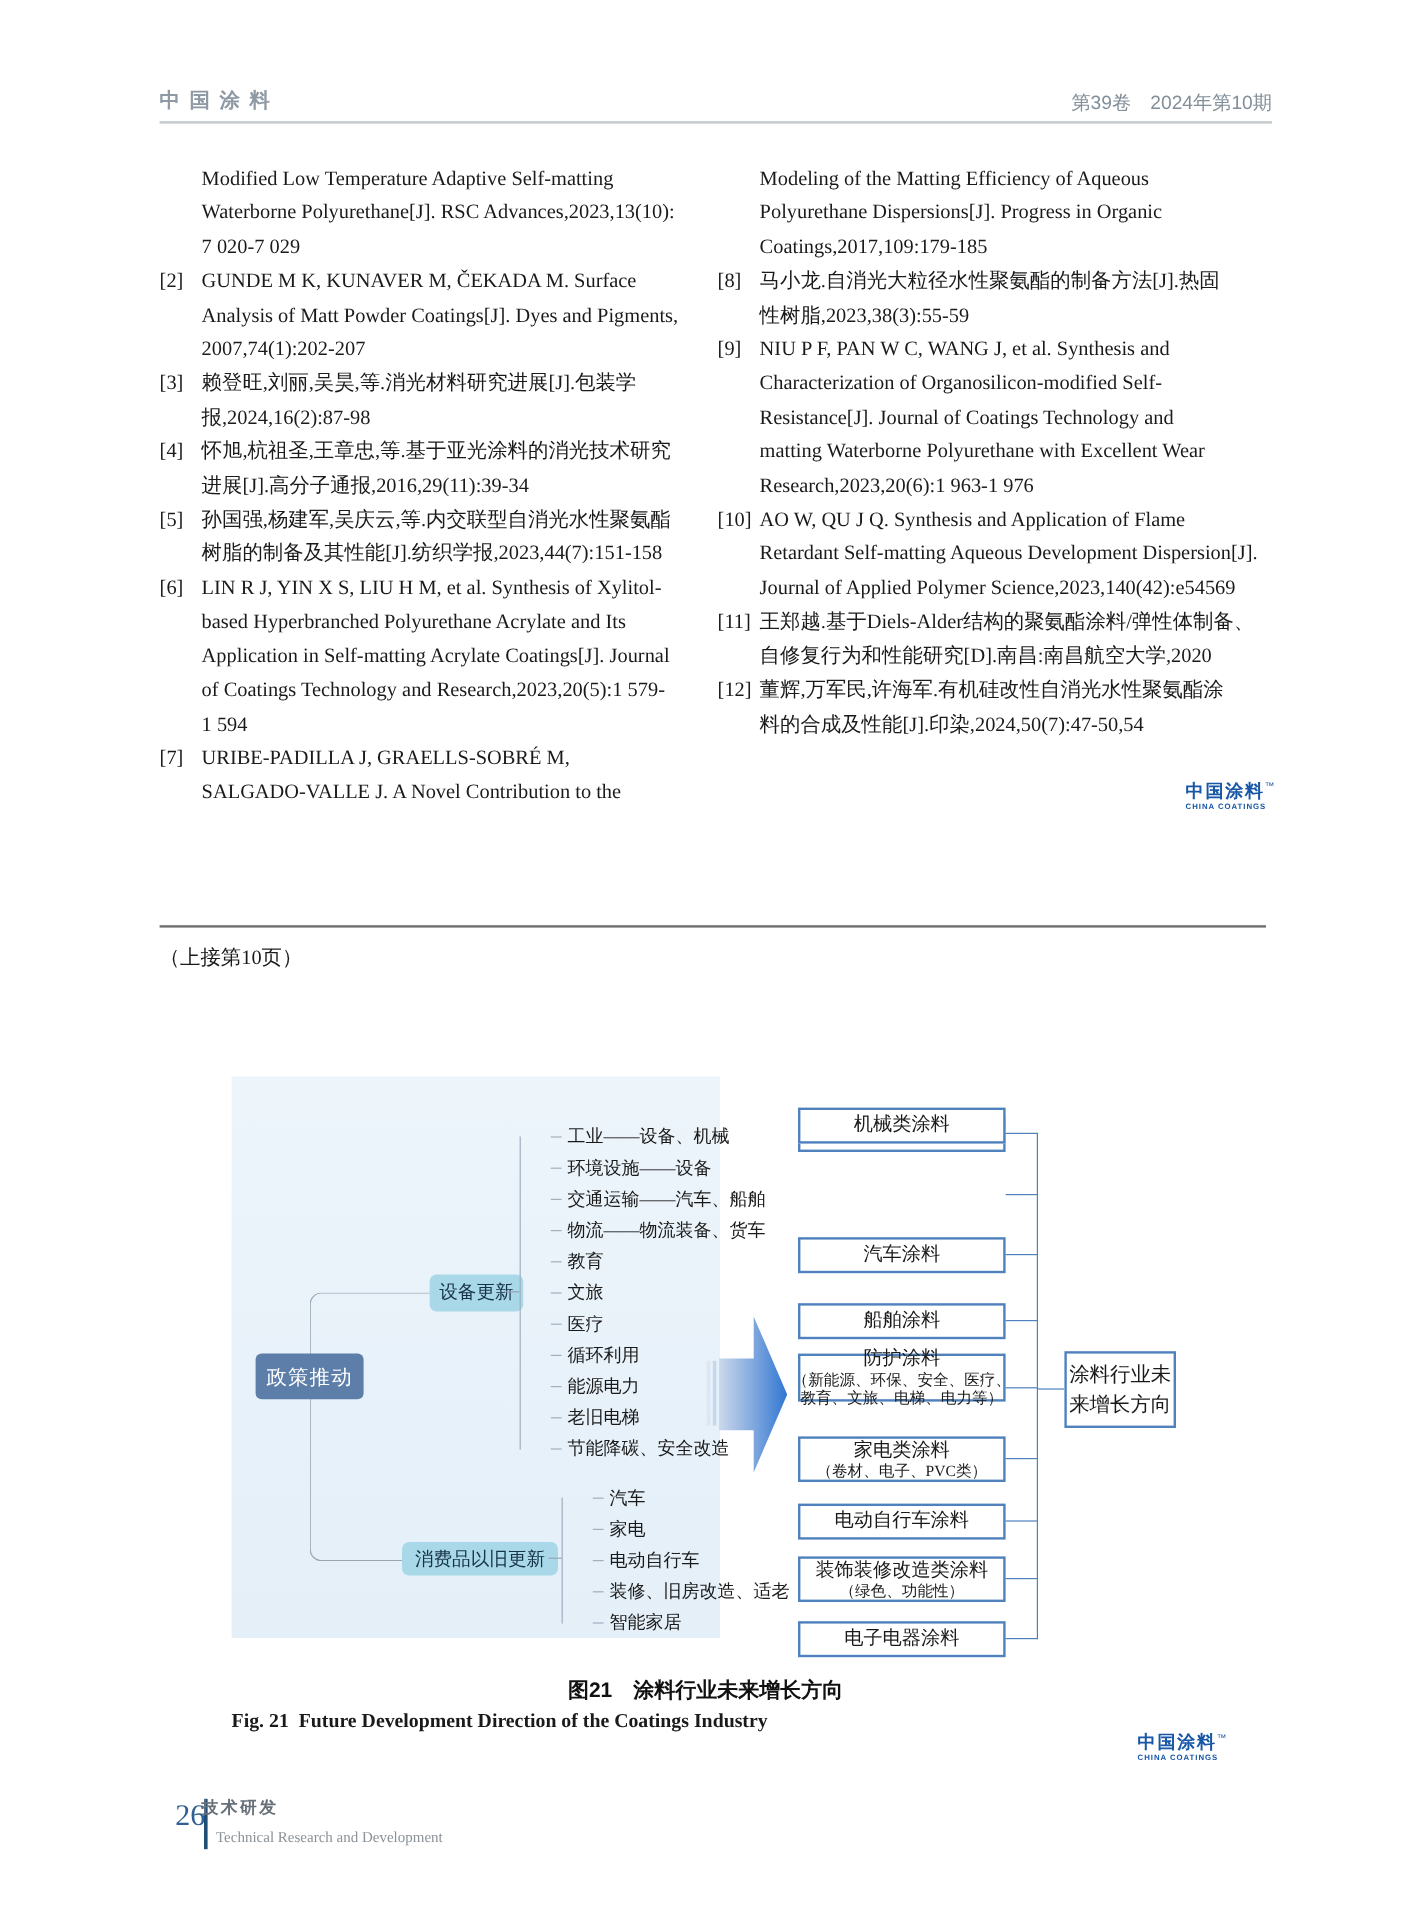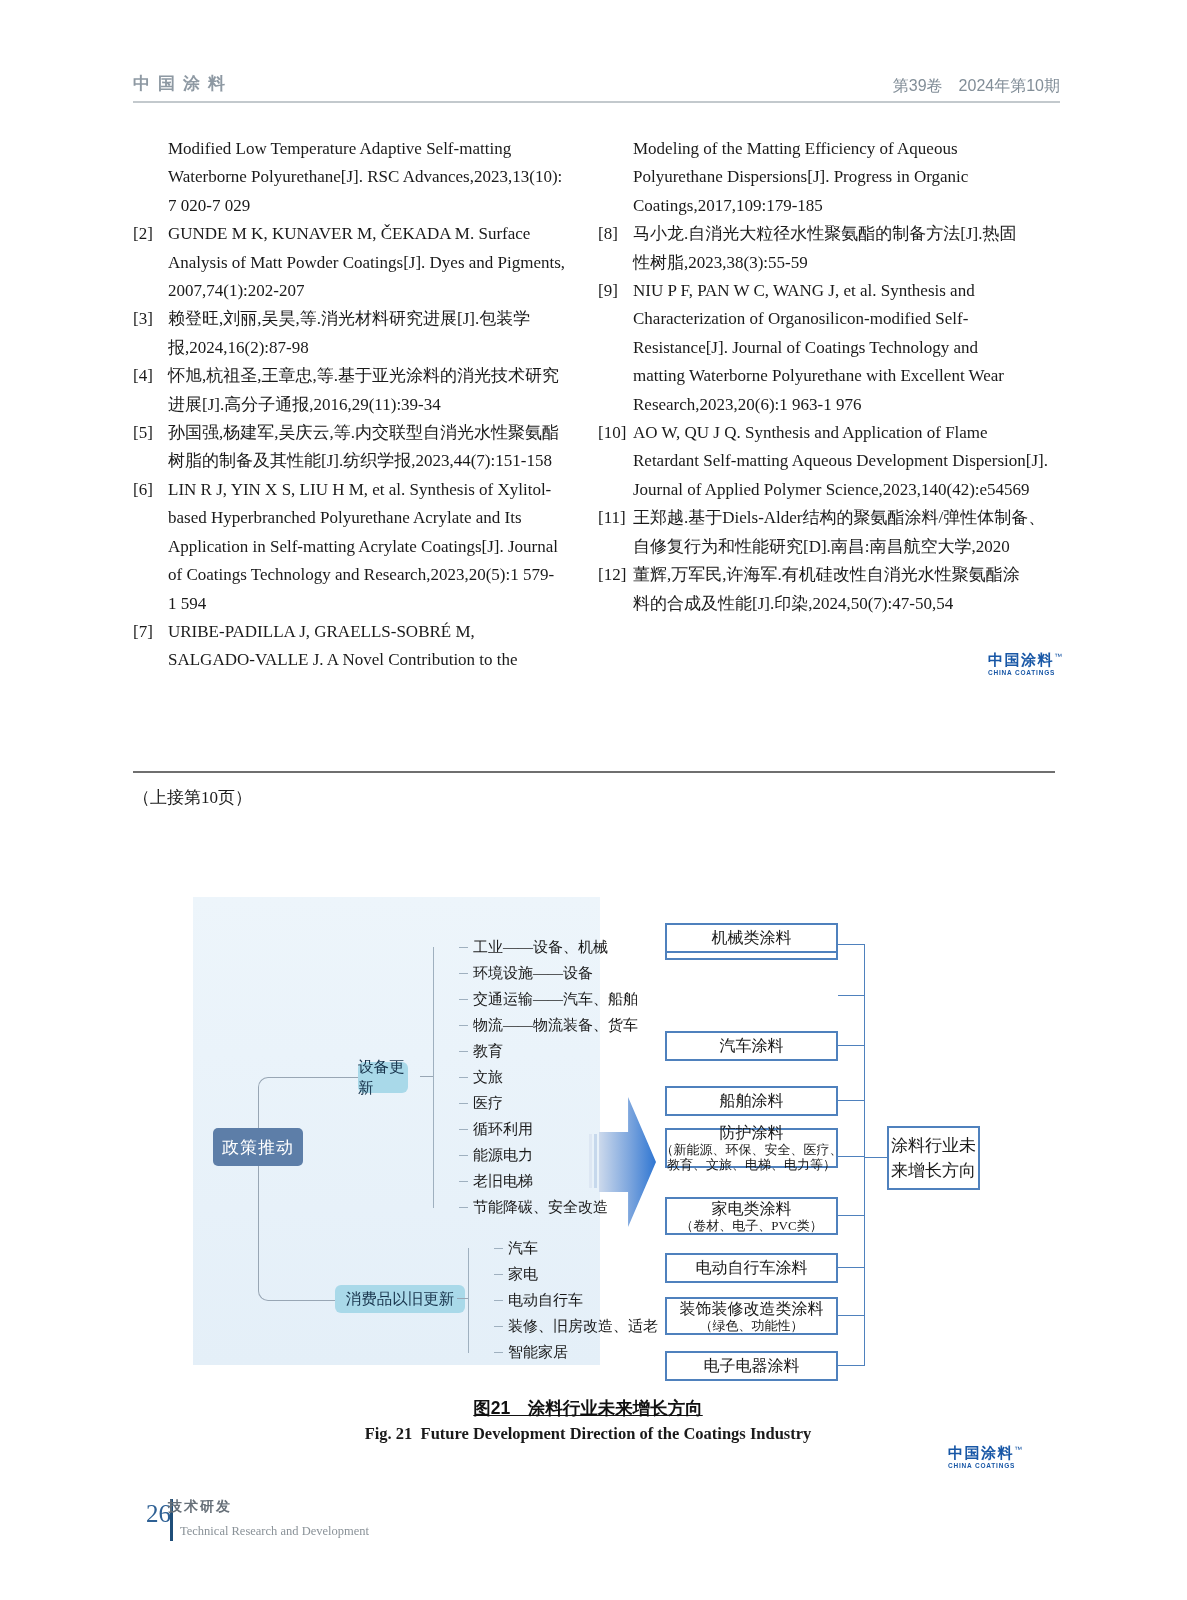--- a/index.html
+++ b/index.html
@@ -26,21 +26,21 @@
   .midrule{left:133px;top:771px;width:922px;height:1.5px;background:#6f6f6f;}
   .contnote{left:133px;top:786px;font-size:17px;}
 
   
   .panel{left:193px;top:897px;width:407px;height:468px;
          background:linear-gradient(180deg,#edf5fb 0%,#e4eff8 100%);}
   .rootbox{left:213px;top:1128px;width:90px;height:38px;background:#5d7ea8;border-radius:5px;
            color:#ffffff;font-size:17px;display:flex;align-items:center;justify-content:center;letter-spacing:1px;}
   .bbox{background:#a9d9e9;border-radius:6px;display:flex;align-items:center;justify-content:center;
         color:#16324a;font-size:15.5px;}
-  .b1{left:358px;top:1062px;width:50px;height:31px;}
+  .b1{left:358px;top:1062px;width:78px;height:31px;}
   .b2{left:335px;top:1285px;width:130px;height:28px;}
   .conn-up{left:258px;top:1077px;width:100px;height:52px;
            border-left:1.5px solid #98a6b4;border-top:1.5px solid #98a6b4;border-top-left-radius:10px;}
   .conn-down{left:258px;top:1165px;width:77px;height:135px;
              border-left:1.5px solid #98a6b4;border-bottom:1.5px solid #98a6b4;border-bottom-left-radius:10px;}
   .bstub1{left:420px;top:1076px;width:13px;height:0;border-top:1.5px solid #98a6b4;}
   .bstub2{left:457px;top:1298px;width:11px;height:0;border-top:1.5px solid #98a6b4;}
   .bracket1{left:433px;top:947px;width:0;height:261px;border-left:1.5px solid #9fb0bf;}
   .bracket2{left:468px;top:1248px;width:0;height:105px;border-left:1.5px solid #9fb0bf;}
   .leaves{position:absolute;display:flex;flex-direction:column;margin-left:26px;}
@@ -76,22 +76,22 @@
   .stub{position:absolute;left:838px;width:27px;height:0;border-top:1.5px solid #4f81bd;}
   .s1{top:944px;}.s2{top:995px;}.s3{top:1045px;}.s4{top:1100px;}.s5{top:1156px;}
   .s6{top:1215px;}.s7{top:1267px;}.s8{top:1315px;}.s9{top:1365px;}
   .outcon{left:865px;top:1157px;width:22px;height:0;border-top:1.5px solid #4f81bd;}
   .outcome{left:887px;top:1126px;width:93px;height:64px;border:2px solid #4f81bd;background:#fff;
            box-sizing:border-box;display:flex;flex-direction:column;justify-content:center;align-items:center;
            font-size:17px;line-height:1.5;}
 
   
   .cap-zh{left:193px;top:1396px;width:790px;text-align:center;font-weight:bold;font-size:17.5px;
-          font-family:"Liberation Sans","DejaVu Sans",sans-serif;color:#111;text-decoration:underline;}
-  .cap-en{left:193px;top:1424px;width:790px;text-align:center;font-weight:bold;font-size:16.5px;}
+          font-family:"Liberation Sans","DejaVu Sans",sans-serif;color:#111;}
+  .cap-en{left:193px;top:1424px;width:790px;font-weight:bold;font-size:16.5px;}
   .logo{color:#1857a6;font-family:"Liberation Sans","DejaVu Sans",sans-serif;line-height:1.1;}
   .logo-top{left:988px;top:651px;}
   .logo-bottom{left:948px;top:1444px;}
   .logo-name{font-size:15px;font-weight:bold;letter-spacing:1.5px;}
   .logo-mark{font-size:8px;vertical-align:super;}
   .logo-sub{font-size:6.5px;font-weight:bold;letter-spacing:0.8px;}
   .pgnum{left:146px;top:1500px;font-size:25px;color:#2e6094;}
   .footbar{left:170px;top:1499px;width:3px;height:42px;background:#1f4e79;}
   .fzh{left:168px;top:1498px;font-size:14px;font-weight:bold;color:#677079;letter-spacing:2px;
        font-family:"Liberation Sans","DejaVu Sans",sans-serif;}

